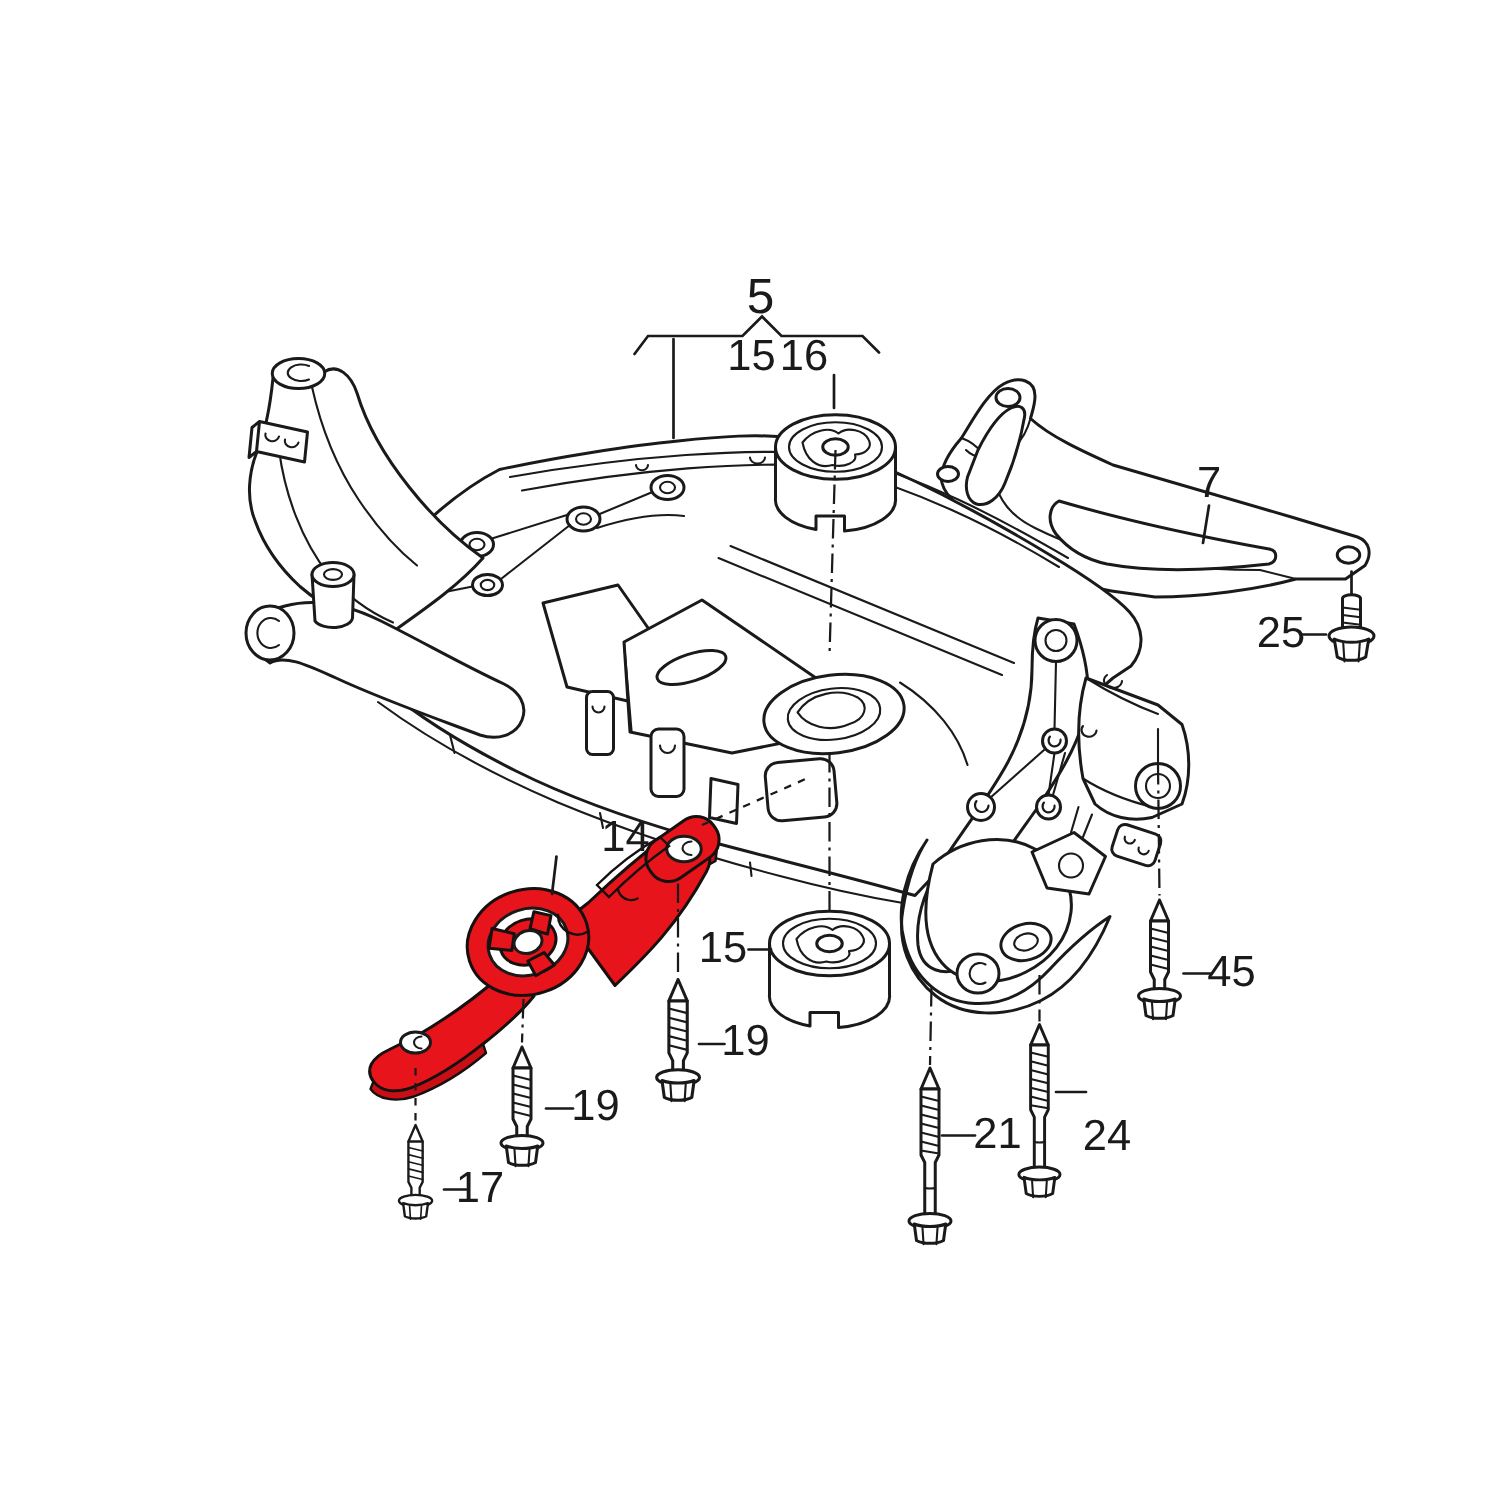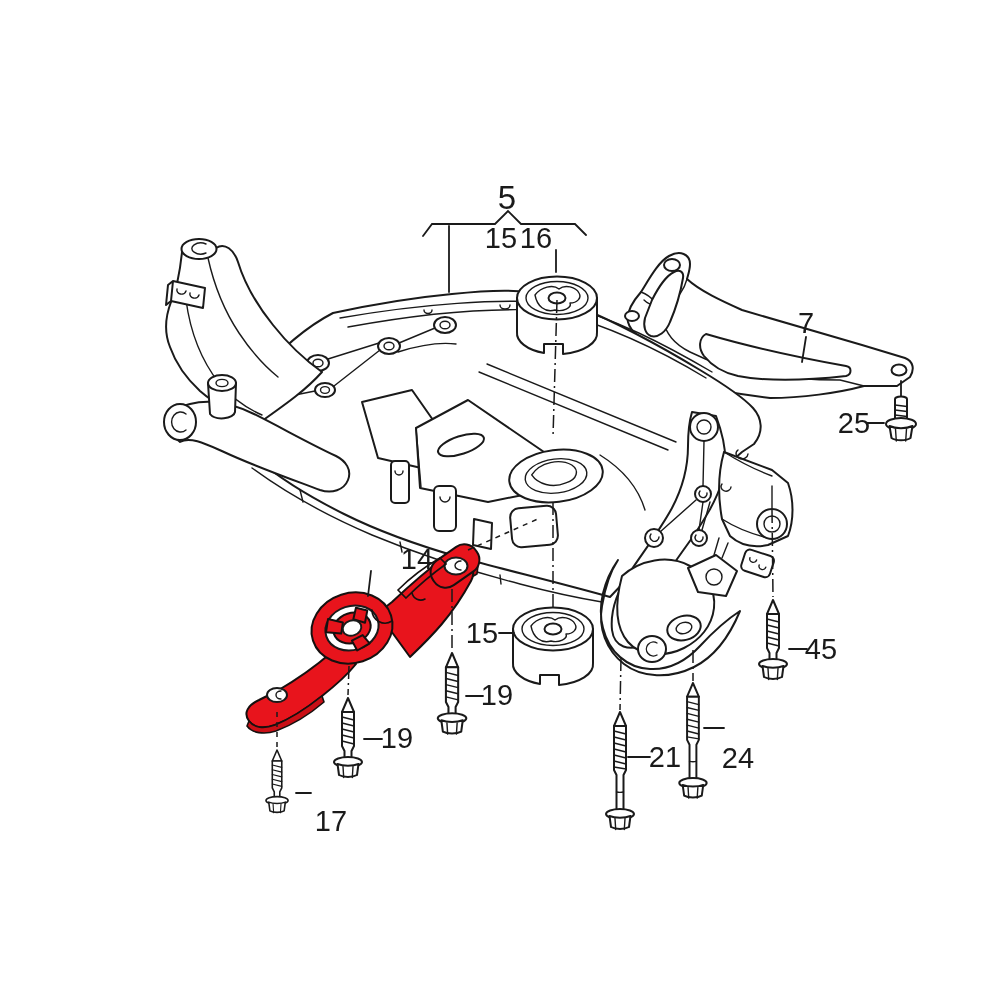--- a/index.html
+++ b/index.html
@@ -251,17 +251,17 @@
 
   <div class="lbl big" style="left:507px;top:197px;">5</div>
   <div class="lbl" style="left:501px;top:238px;">15</div>
   <div class="lbl" style="left:536px;top:238px;">16</div>
   <div class="lbl" style="left:806px;top:323px;">7</div>
   <div class="lbl" style="left:854px;top:423px;">25</div>
   <div class="lbl" style="left:371px;top:559px;margin-left:46px;">14</div>
   <div class="lbl" style="left:482px;top:633px;">15</div>
   <div class="lbl" style="left:497px;top:695px;">19</div>
   <div class="lbl" style="left:397px;top:738px;">19</div>
-  <div class="lbl" style="left:331px;top:793px;margin-top:28px;">17</div>
+  <div class="lbl" style="left:320px;top:793px;">17</div>
   <div class="lbl" style="left:665px;top:757px;">21</div>
   <div class="lbl" style="left:738px;top:728px;margin-top:30px;">24</div>
   <div class="lbl" style="left:821px;top:649px;">45</div>
 </div>
 
 </body></html>

